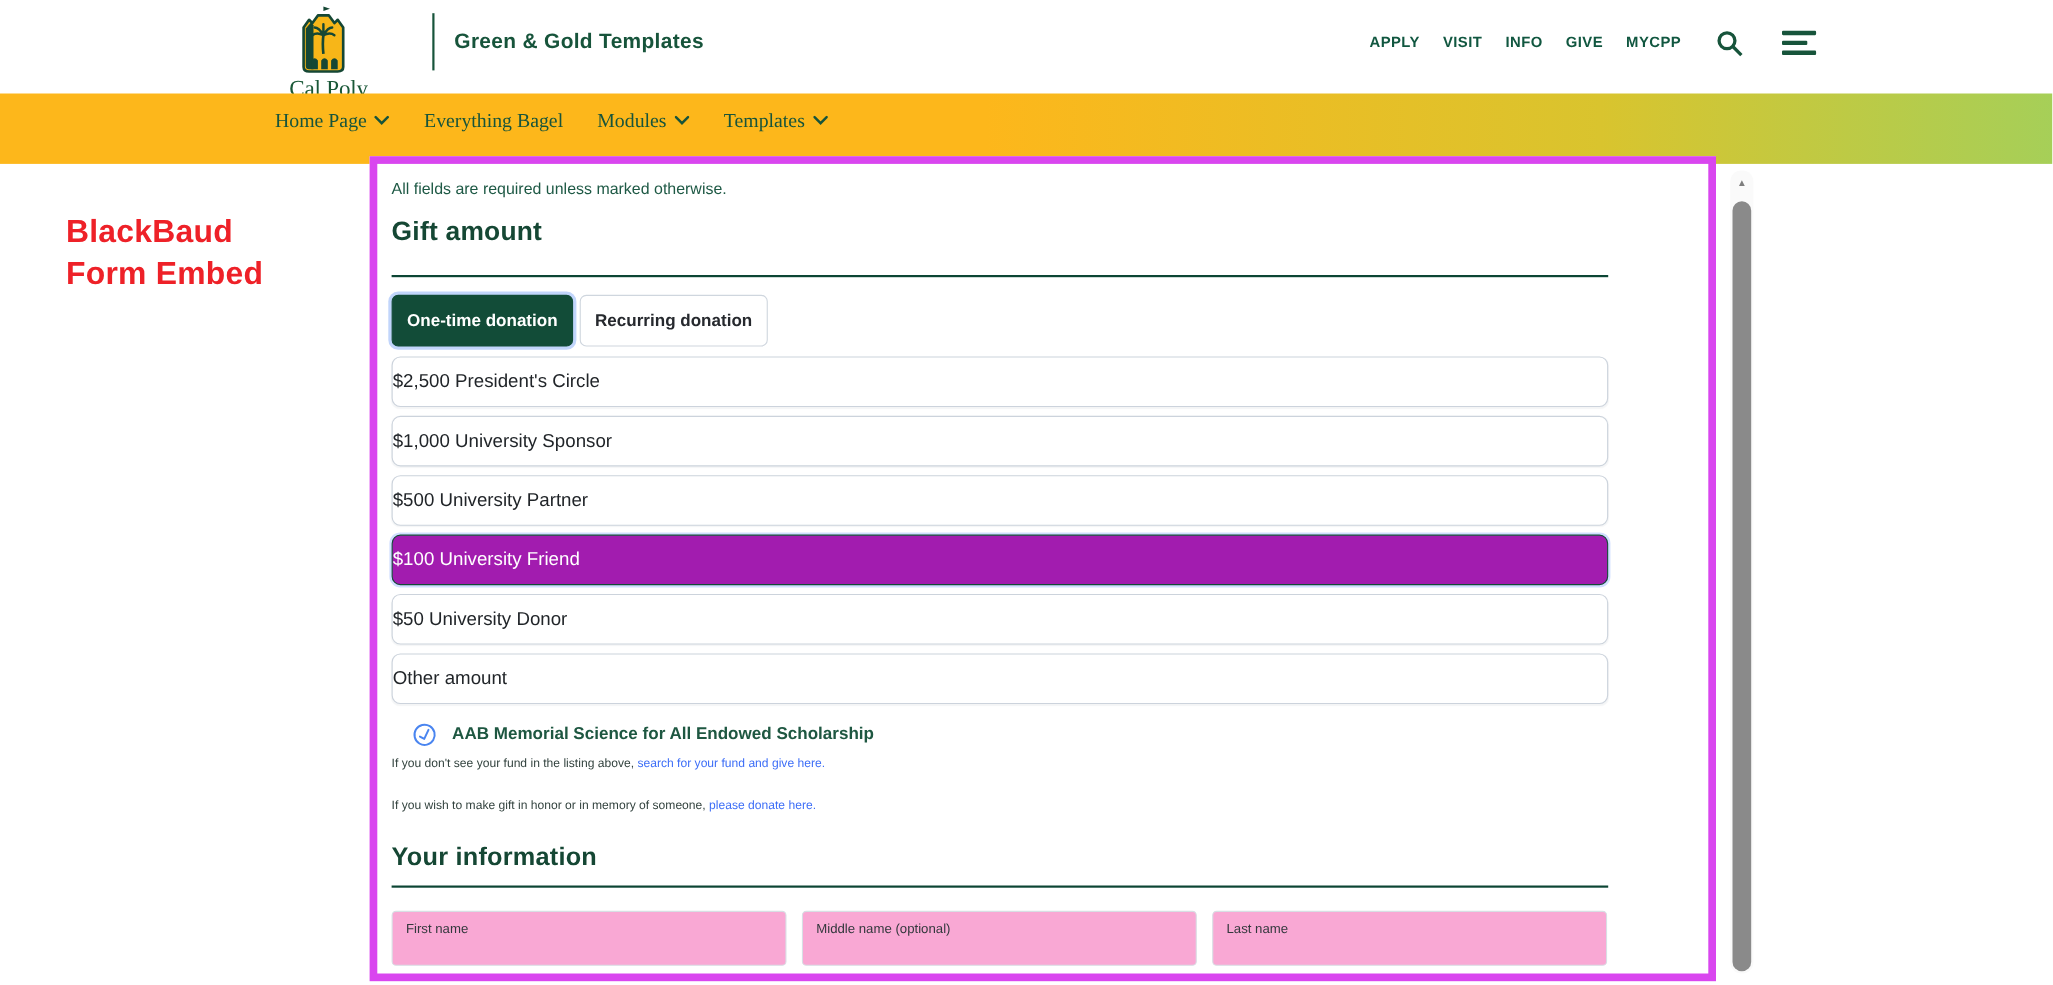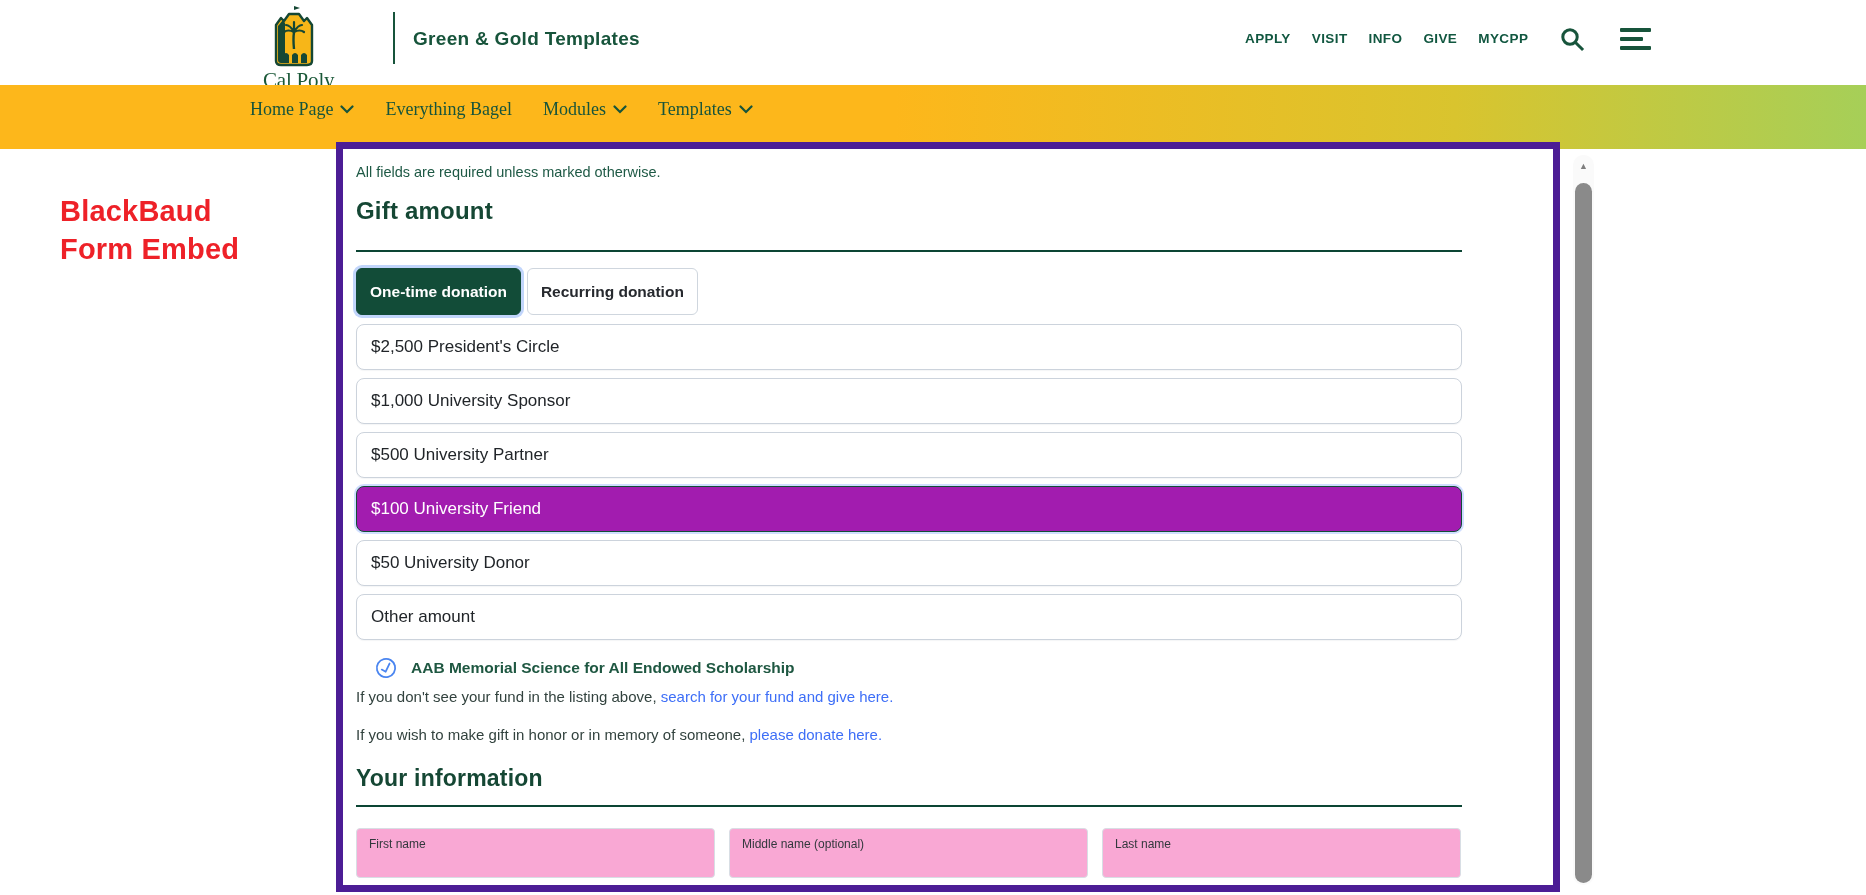--- a/index.html
+++ b/index.html
@@ -51,21 +51,21 @@
 
   
   .annotation {
     position:absolute; left:60px; top:192px; color:#EE2128;
     font-size:29px; font-weight:bold; line-height:38px; letter-spacing:0.2px;
   }
 
   
   .embed-frame {
     position:absolute; left:336px; top:142px; width:1224px; height:750px;
-    border:7px solid #4c1d95; background:#fff;
+    border:7px solid #d946ef; background:#fff;
   }
   .note { position:absolute; left:13px; top:15px; font-size:14.5px; color:#1E5945; }
   .section-title { position:absolute; left:13px; font-size:24px; font-weight:bold; color:#154734; letter-spacing:0.2px; }
   .title-gift { top:48px; }
   .title-info { top:616px; font-size:23px; }
   .rule { position:absolute; left:13px; width:1106px; height:2px; background:#0C4534; }
   .rule-1 { top:101px; }
   .rule-2 { top:656px; }
 
   .freq-row { position:absolute; left:13px; top:119px; display:flex; gap:6px; }
@@ -74,36 +74,36 @@
     font-size:15.5px; font-weight:600; color:#26292E; background:#fff;
     border:1px solid #CFD6DE; border-radius:6px; cursor:pointer;
   }
   .freq-btn.selected {
     background:#124C38; color:#fff; border-color:#124C38;
     box-shadow:0 0 0 3px rgba(99,150,246,0.40);
   }
 
   .amount-option {
     position:absolute; left:13px; width:1106px; height:46px;
-    display:flex; align-items:center; padding-left:14px;
+    display:flex; align-items:center; 
     background:#fff; border:1px solid #CCD3DC; border-radius:8px;
     font-size:17px; color:#212529; cursor:pointer;
     box-shadow:0 1px 1px rgba(30,50,80,0.05);
   }
   .amount-option.selected {
     background:#a21caf; color:#ffffff; border-color:#124C38;
     box-shadow:0 0 0 2px rgba(120,160,255,0.35);
   }
   .amt-0 { top:175px; } .amt-1 { top:229px; } .amt-2 { top:283px; }
   .amt-3 { top:337px; } .amt-4 { top:391px; } .amt-5 { top:445px; }
 
   .fund-row { position:absolute; left:32px; top:508px; display:flex; align-items:center; gap:14px; cursor:pointer; }
   .fund-label { font-size:15.5px; font-weight:600; color:#1E5741; }
 
-  .para { position:absolute; left:13px; font-size:15px; color:#32423E; }
+  .para { position:absolute; left:13px; font-size:11px; color:#32423E; }
   .para-1 { top:539px; }
   .para-2 { top:577px; }
   .para a { color:#3D6EF7; text-decoration:none; cursor:pointer; }
 
   .fields-row { position:absolute; left:13px; top:679px; display:flex; gap:14px; }
   .text-field {
     width:359px; height:50px; background:#f9a8d4;
     border:1px solid #D8DEE4; border-radius:4px;
     padding:8px 0 26px 12px; font-size:12px; color:#33383D;
     font-family:"Liberation Sans", sans-serif; outline:none;

